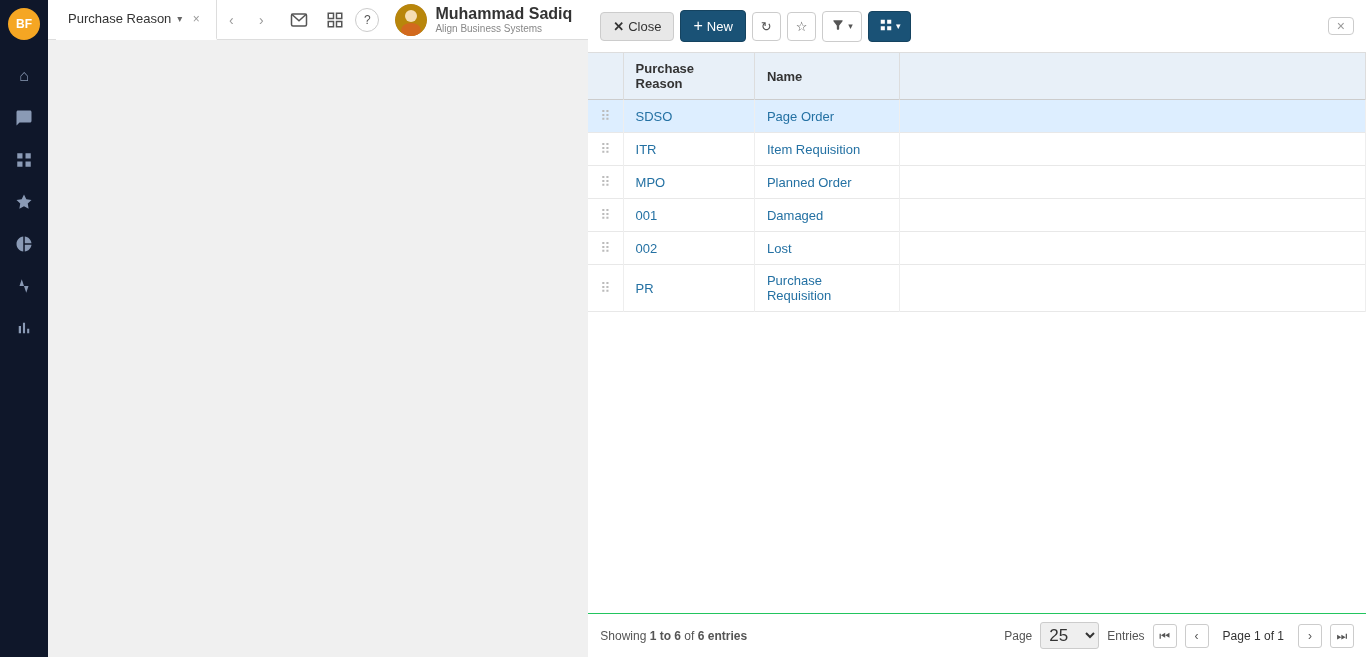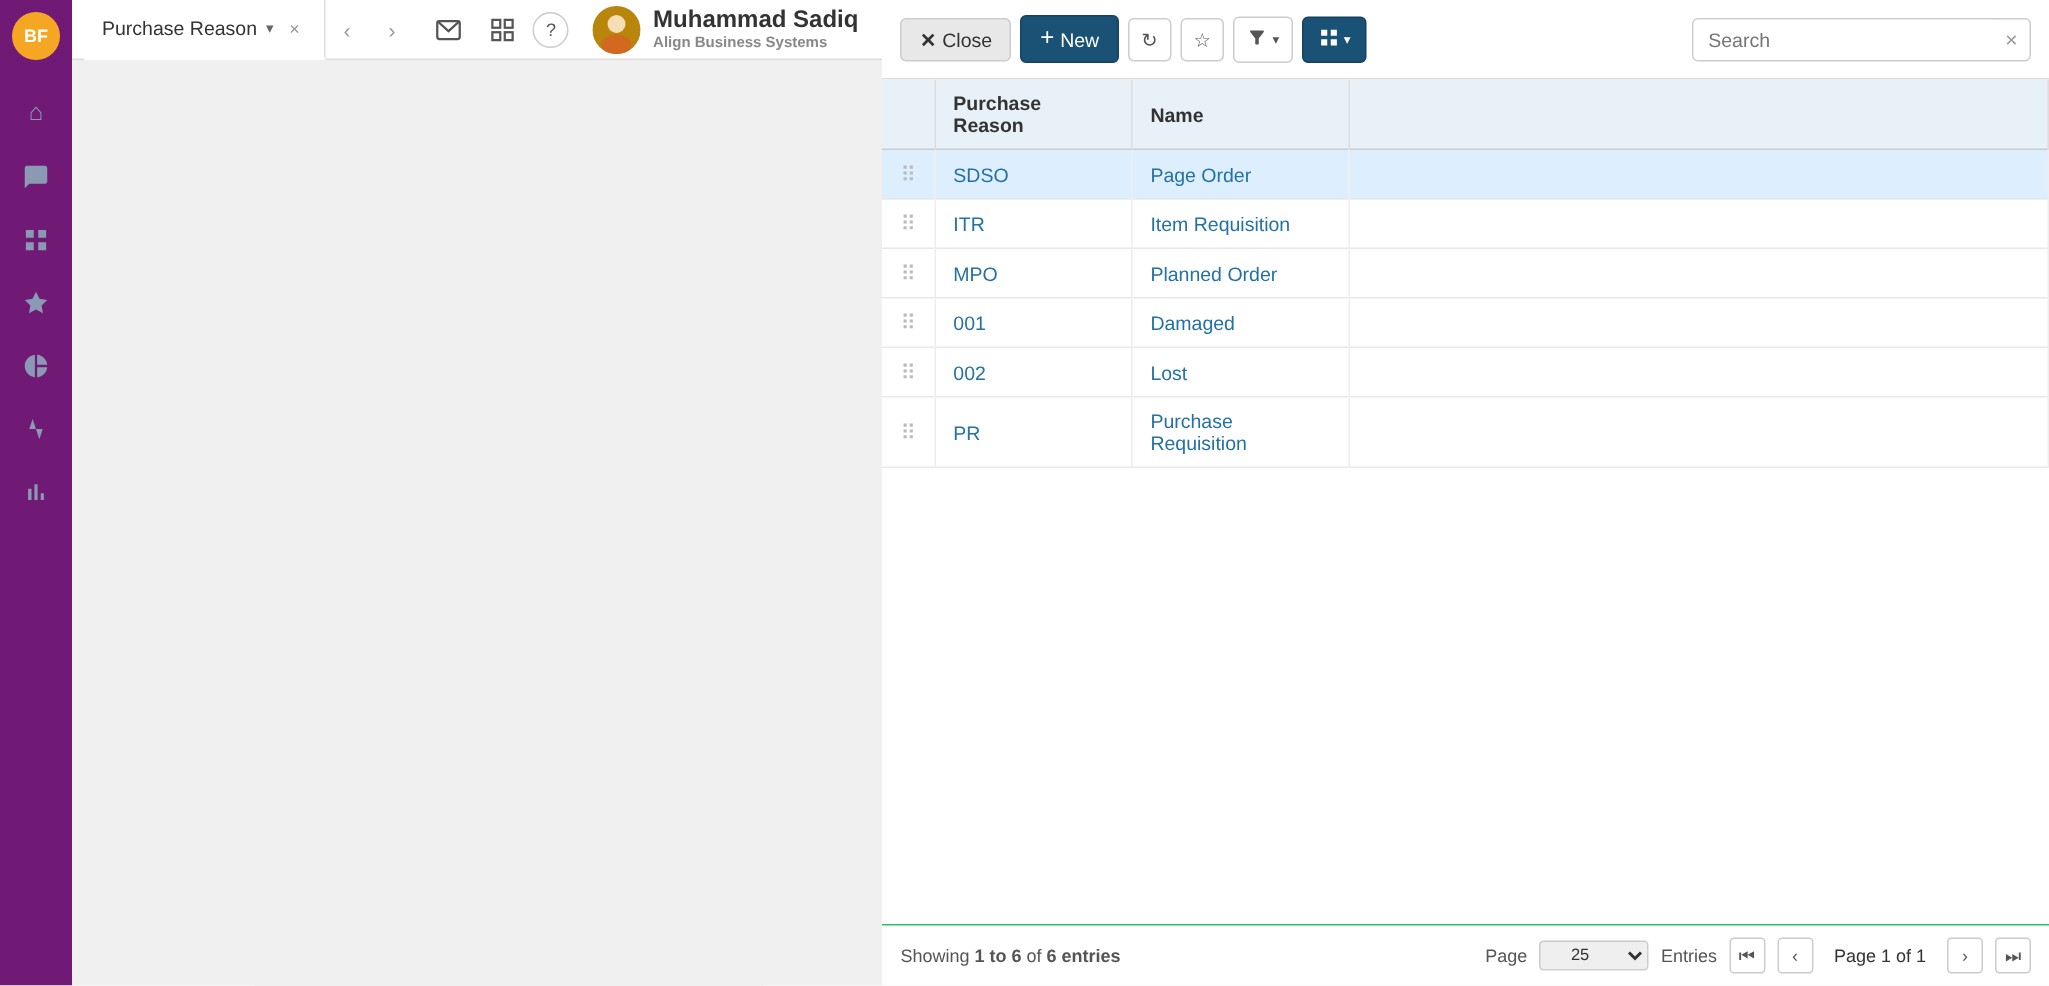--- a/index.html
+++ b/index.html
@@ -1,21 +1,21 @@
 <!DOCTYPE html>
 <html><head>
   <meta charset="utf-8">
   <style>
     * { box-sizing: border-box; margin: 0; padding: 0; }
     body { font-family: 'Segoe UI', Arial, sans-serif; font-size: 13px; background: #f0f0f0; display: flex; height: 657px; overflow: hidden; }
 
     
     .sidebar {
       width: 48px;
-      background: #701a75;
+      background: #0f172a;
       display: flex;
       flex-direction: column;
       align-items: center;
       padding: 8px 0;
       gap: 6px;
       flex-shrink: 0;
     }
     .sidebar-logo {
       width: 32px; height: 32px;
       background: #f5a623;
@@ -87,21 +87,21 @@
       padding: 0 8px; cursor: pointer;
     }
     .user-avatar {
       width: 32px; height: 32px; border-radius: 50%;
       background: #c8a882; overflow: hidden;
       display: flex; align-items: center; justify-content: center;
       font-size: 12px; color: white;
     }
     .user-info { display: flex; flex-direction: column; }
     .user-name { font-size: 16px; font-weight: 600; color: #333; }
-    .user-company { font-size: 10px; color: #888; font-weight: bold; }
+    .user-company { font-size: 10px; color: #888; }
 
     
     .content-area {
       flex: 1;
       display: flex;
       flex-direction: column;
       background: white;
       overflow: hidden;
     }
 
@@ -194,21 +194,21 @@
       align-items: center;
       gap: 8px;
       background: white;
       font-size: 12px;
       color: #555;
     }
     .footer-spacer { flex: 1; }
     .show-label { color: #555; }
     .entries-select {
       border: 1px solid #ccc; border-radius: 3px;
-      padding: 2px 16px; font-size: 11px; color: #333;
+      padding: 2px 4px; font-size: 17px; color: #333;
     }
     .pagination-btn {
       width: 24px; height: 24px;
       display: flex; align-items: center; justify-content: center;
       border: 1px solid #ccc; border-radius: 3px;
       cursor: pointer; color: #555; font-size: 12px; background: white;
     }
     .pagination-info { font-size: 12px; color: #333; margin: 0 6px; text-align: center; }
   </style>
 </head>
@@ -322,21 +322,20 @@
       <button class="btn btn-view" style="display:flex;align-items:center;gap:3px;">
         <span>
           <svg width="14" height="14" viewBox="0 0 24 24" fill="white">
               <path d="M3 3h7v7H3zm0 11h7v7H3zm11-11h7v7h-7zm0 11h7v7h-7z"></path>
             </svg>
         </span>
         <span style="font-size:9px;color:white;">▾</span>
       </button>
       <div class="toolbar-spacer"></div>
       <div class="search-box">
-        <input class="search-input" type="text" placeholder="Search" style="">
         <span class="search-clear">×</span>
       </div>
     </div>
 
     <div class="table-container">
       <table>
         <thead>
           <tr>
             <th style="width:24px;"></th>
             <th>Purchase Reason</th>

